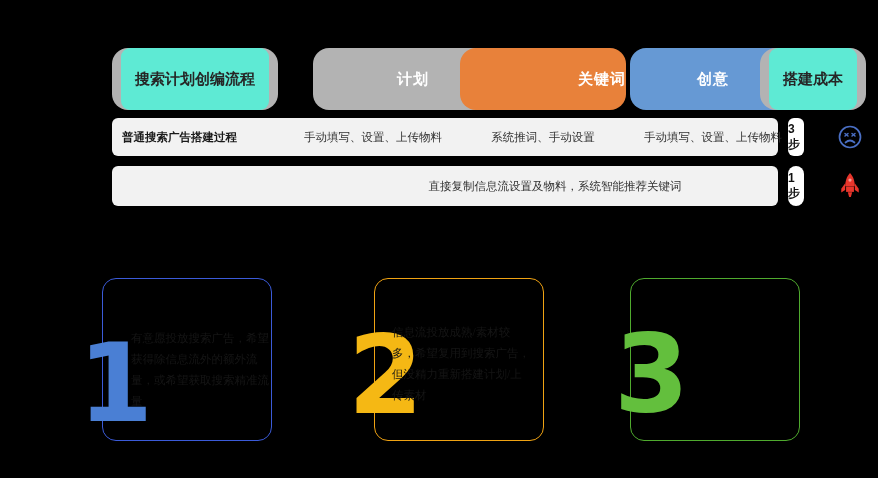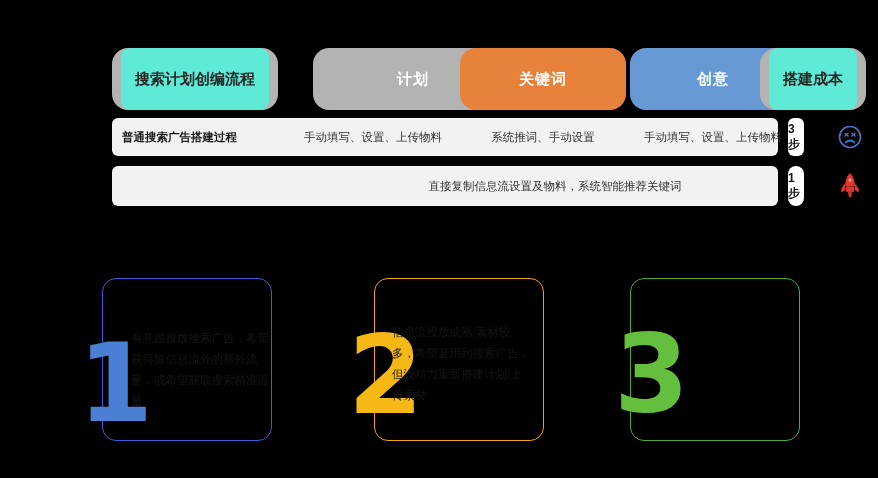--- a/index.html
+++ b/index.html
@@ -15,21 +15,21 @@
   .flow-wrap { position: absolute; left: 112px; top: 48px; width: 754px; }
 
   .hdr-row { position: relative; height: 62px; }
 
   .hdr-cap {
     position: absolute; top: 0; height: 62px;
     border-radius: 16px;
     display: flex; align-items: center; justify-content: center;
   }
   .hdr-cap.gray   { background: #b3b3b3; }
-  .hdr-cap.orange { background: #e8813a; }
+  .hdr-cap.orange { background: #e8813a; justify-content: flex-end; }
   .hdr-cap.blue   { background: #6699d4; }
 
   .hdr-pill {
     background: #5eead4;
     border-radius: 9px;
     padding: 22px 14px;
     font-size: 15px; font-weight: bold; color: #262626;
     white-space: nowrap;
     line-height: 1.2;
   }

